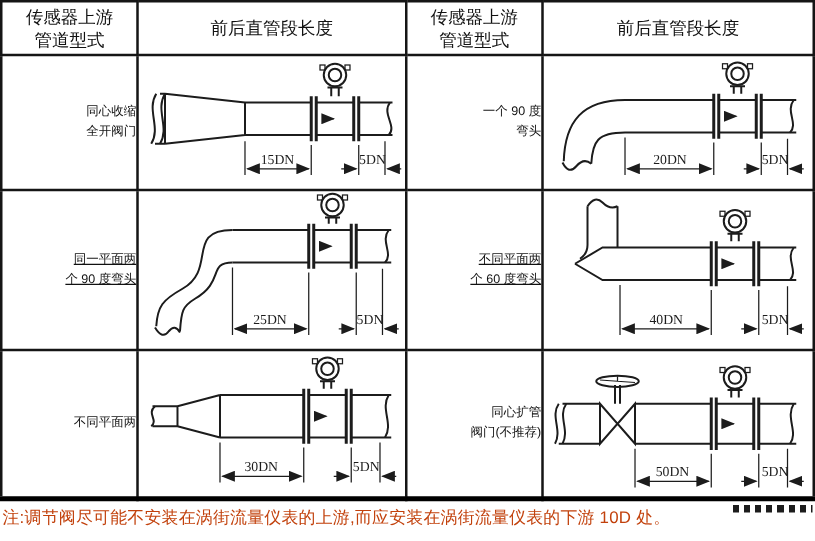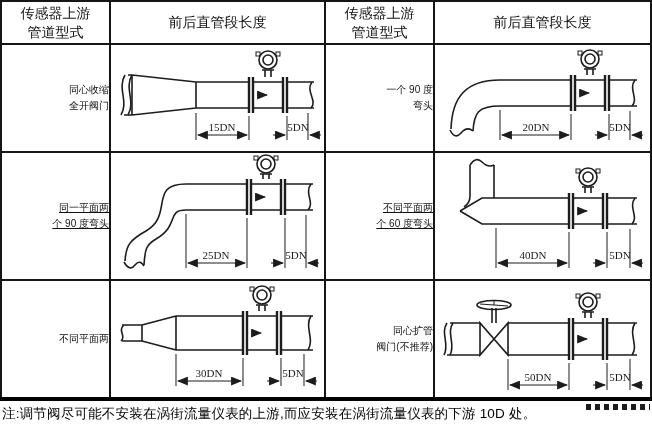--- a/index.html
+++ b/index.html
@@ -17,21 +17,21 @@
   td.c4{width:213px;}
   table.spec{border-bottom:4px solid #000;}
   .hcell{white-space:pre-line;text-align:center;font-size:14px;line-height:1.35;}
   .typecell{white-space:pre-line;text-align:right;font-size:10px;line-height:1.6;}
   .diag{display:block;width:100%;height:100%;}
   .pipe{stroke:#1c1c1c;stroke-width:1.6;fill:none;}
   .flange{stroke:#1c1c1c;stroke-width:2.4;fill:none;}
   .dim{stroke:#1c1c1c;stroke-width:1;fill:none;}
   .ext{stroke:#1c1c1c;stroke-width:1;fill:none;}
   .dimtxt{font:11px "Liberation Serif","DejaVu Serif",serif;fill:#1c1c1c;text-anchor:middle;}
-  .note{font-size:13.5px;color:#000000;margin:4px 0 0 2px;letter-spacing:.2px;}
+  .note{font-size:13.5px;color:#c2410c;margin:4px 0 0 2px;letter-spacing:.2px;}
   .smudge{position:absolute;top:404px;right:2px;width:64px;height:6px;
           background:repeating-linear-gradient(90deg,#1c1c1c 0 5px,transparent 5px 9px);}
 </style>
 </head>
 <body>
 
 <div class="page">
 <table class="spec">
   <tbody>
         <tr class="hrow">

